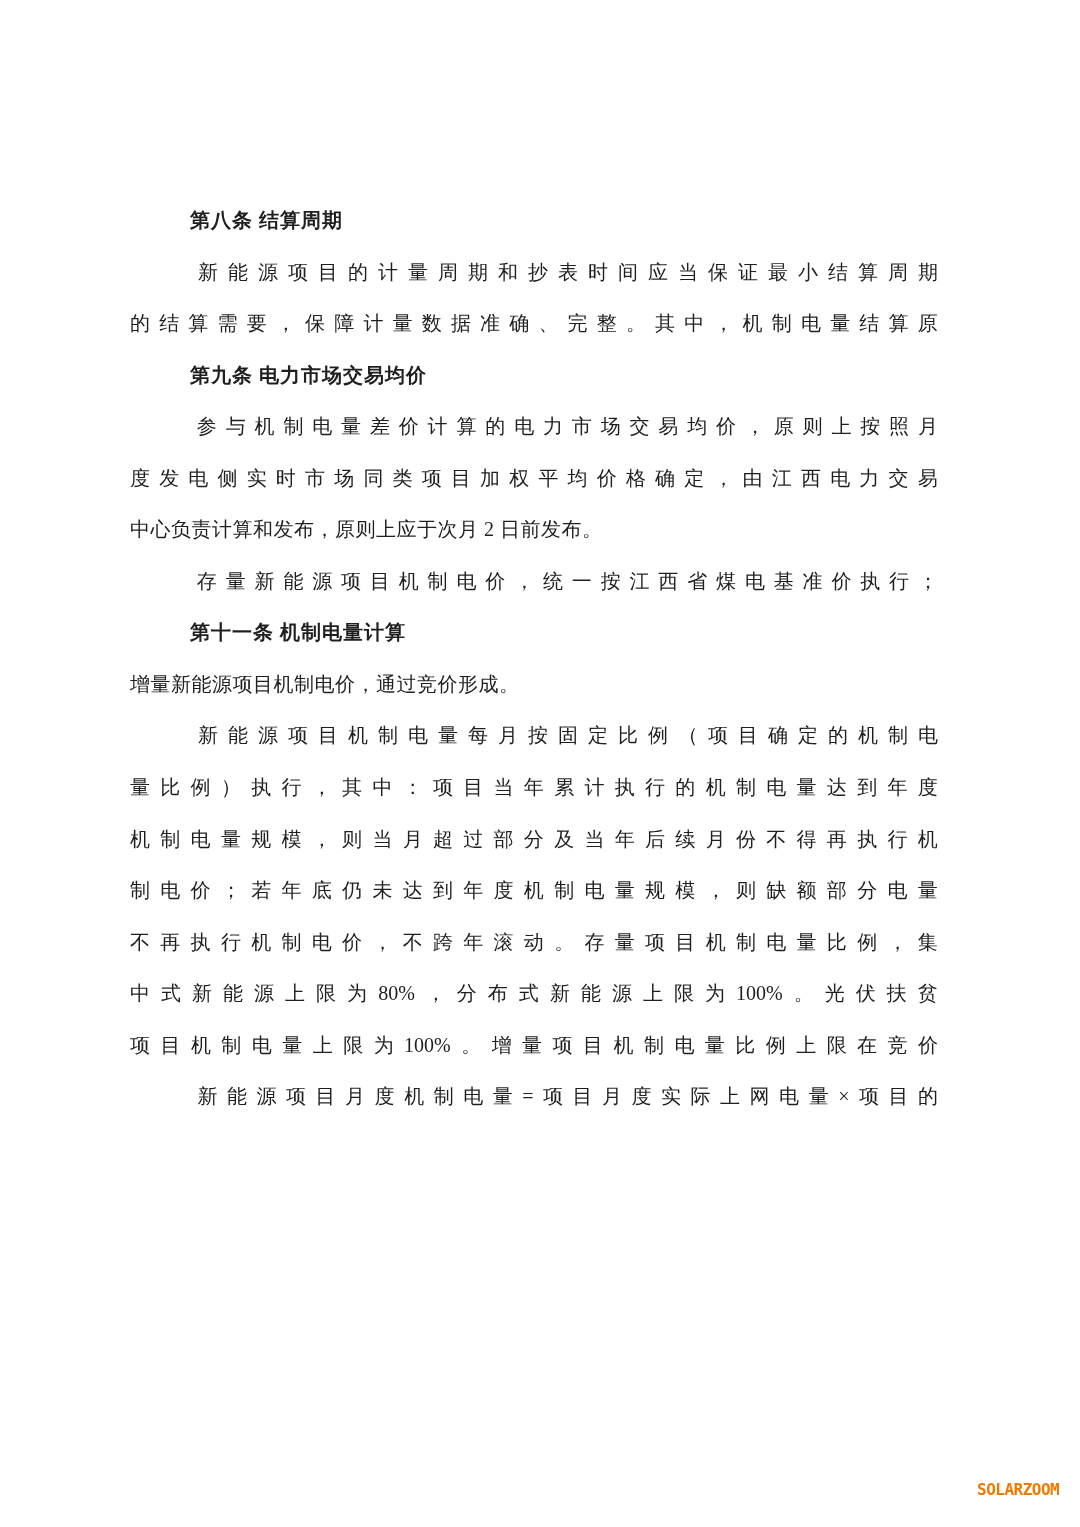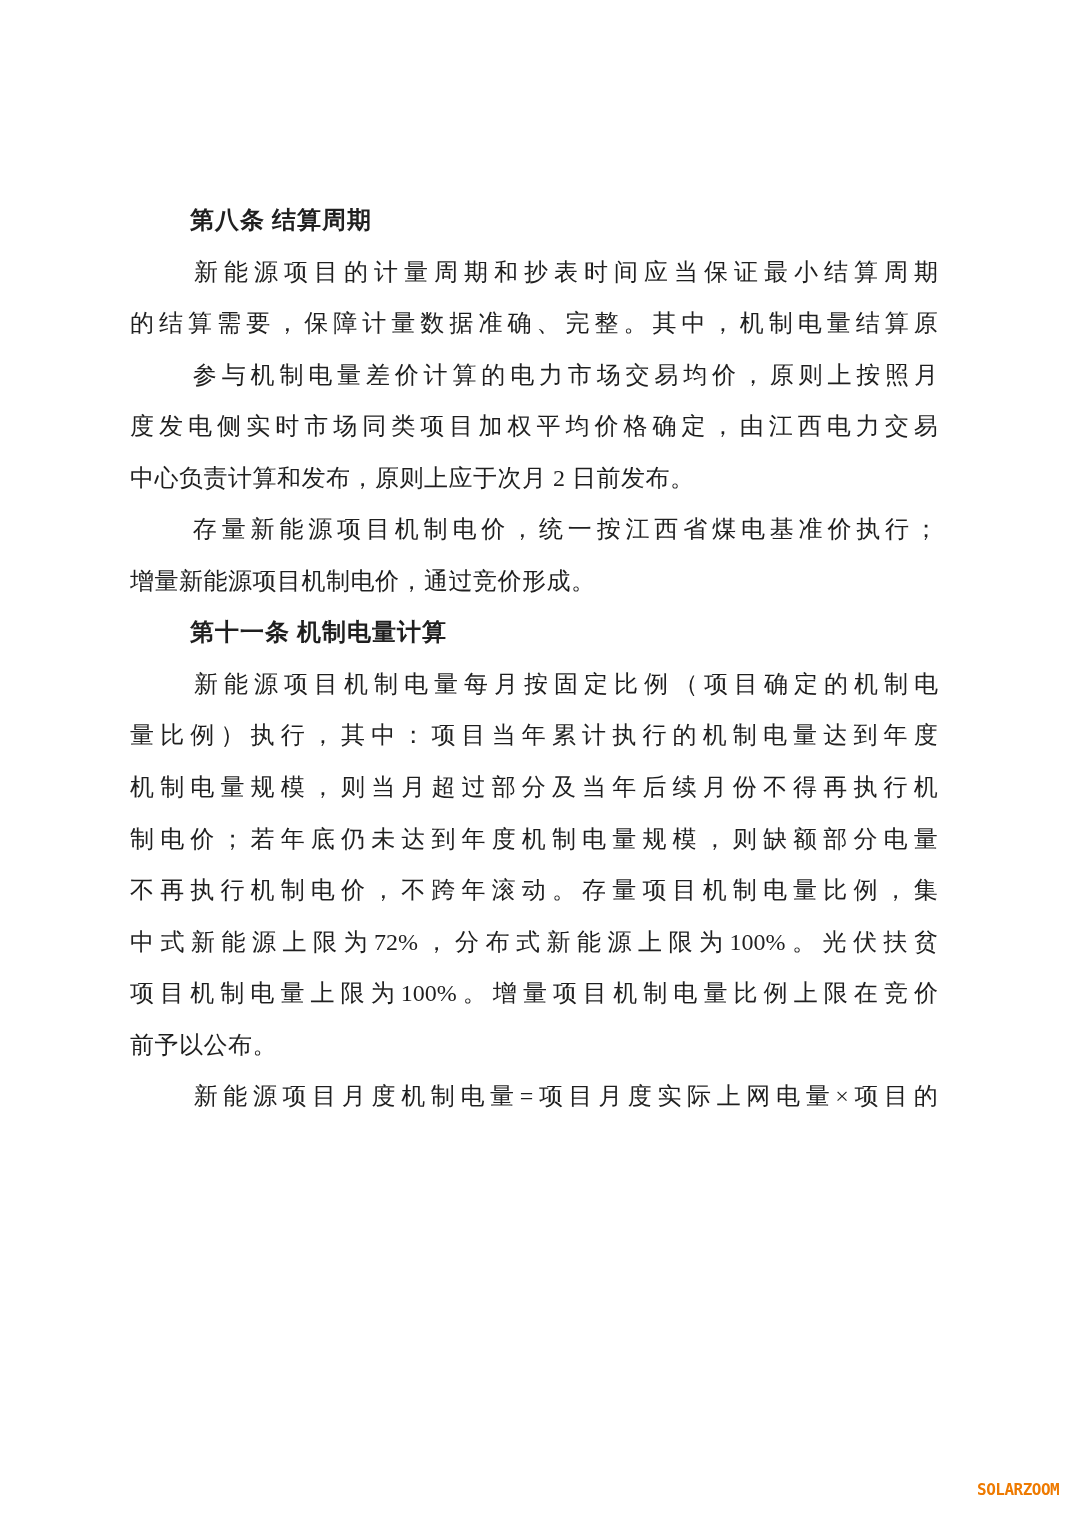--- a/index.html
+++ b/index.html
@@ -24,21 +24,21 @@
   .doc-body {
     position: absolute;
     left: 130px;
     top: 195px;
     width: 808px;
     color: #1f1f1f;
   }
   .line {
     height: 51.55px;
     line-height: 51.55px;
-    font-size: 24px;
+    font-size: 20px;
     white-space: nowrap;
     letter-spacing: 0.5px;
   }
   .line.heading {
     font-weight: bold;
     letter-spacing: 1px;
   }
   .line.indent:not(.justify) {
     text-indent: 60px;
   }
@@ -122,20 +122,21 @@
         <span class="tok">中</span>
         <span class="tok">，</span>
         <span class="tok">机</span>
         <span class="tok">制</span>
         <span class="tok">电</span>
         <span class="tok">量</span>
         <span class="tok">结</span>
         <span class="tok">算</span>
         <span class="tok">原</span>
       </div>
+      <div class="line heading indent">第九条 电力市场交易均价</div>
       <div class="line indent justify">
         <span class="ind"></span>
         <span class="tok">参</span>
         <span class="tok">与</span>
         <span class="tok">机</span>
         <span class="tok">制</span>
         <span class="tok">电</span>
         <span class="tok">量</span>
         <span class="tok">差</span>
         <span class="tok">价</span>
@@ -211,22 +212,22 @@
         <span class="tok">省</span>
         <span class="tok">煤</span>
         <span class="tok">电</span>
         <span class="tok">基</span>
         <span class="tok">准</span>
         <span class="tok">价</span>
         <span class="tok">执</span>
         <span class="tok">行</span>
         <span class="tok">；</span>
       </div>
+      <div class="line heading indent">第十一条 机制电量计算</div>
       <div class="line">增量新能源项目机制电价，通过竞价形成。</div>
-      <div class="line heading indent">第十一条 机制电量计算</div>
       <div class="line indent justify">
         <span class="ind"></span>
         <span class="tok">新</span>
         <span class="tok">能</span>
         <span class="tok">源</span>
         <span class="tok">项</span>
         <span class="tok">目</span>
         <span class="tok">机</span>
         <span class="tok">制</span>
         <span class="tok">电</span>
@@ -366,21 +367,21 @@
       </div>
       <div class="line justify">
         <span class="tok">中</span>
         <span class="tok">式</span>
         <span class="tok">新</span>
         <span class="tok">能</span>
         <span class="tok">源</span>
         <span class="tok">上</span>
         <span class="tok">限</span>
         <span class="tok">为</span>
-        <span class="tok">72%</span>
+        <span class="tok">80%</span>
         <span class="tok">，</span>
         <span class="tok">分</span>
         <span class="tok">布</span>
         <span class="tok">式</span>
         <span class="tok">新</span>
         <span class="tok">能</span>
         <span class="tok">源</span>
         <span class="tok">上</span>
         <span class="tok">限</span>
         <span class="tok">为</span>
@@ -412,21 +413,20 @@
         <span class="tok">电</span>
         <span class="tok">量</span>
         <span class="tok">比</span>
         <span class="tok">例</span>
         <span class="tok">上</span>
         <span class="tok">限</span>
         <span class="tok">在</span>
         <span class="tok">竞</span>
         <span class="tok">价</span>
       </div>
-      <div class="line">前予以公布。</div>
       <div class="line indent justify">
         <span class="ind"></span>
         <span class="tok">新</span>
         <span class="tok">能</span>
         <span class="tok">源</span>
         <span class="tok">项</span>
         <span class="tok">目</span>
         <span class="tok">月</span>
         <span class="tok">度</span>
         <span class="tok">机</span>

